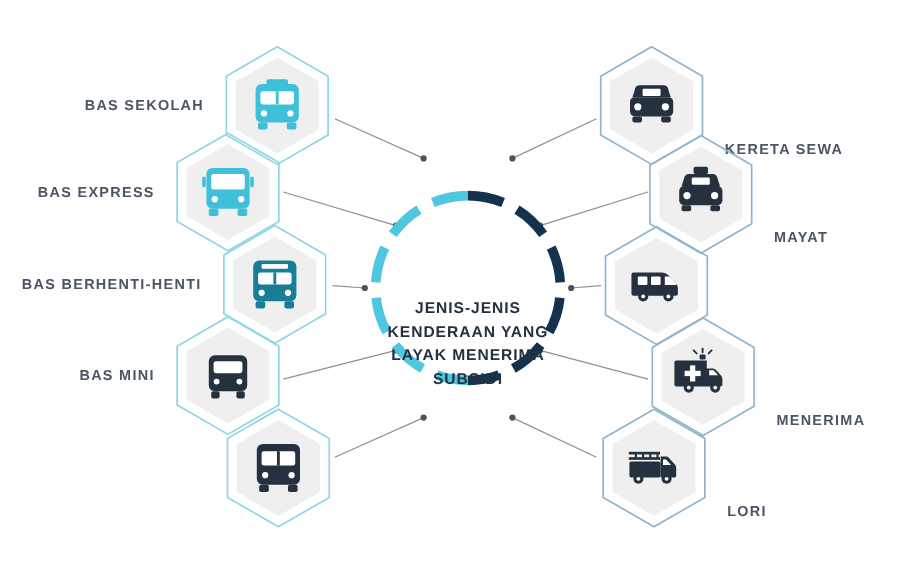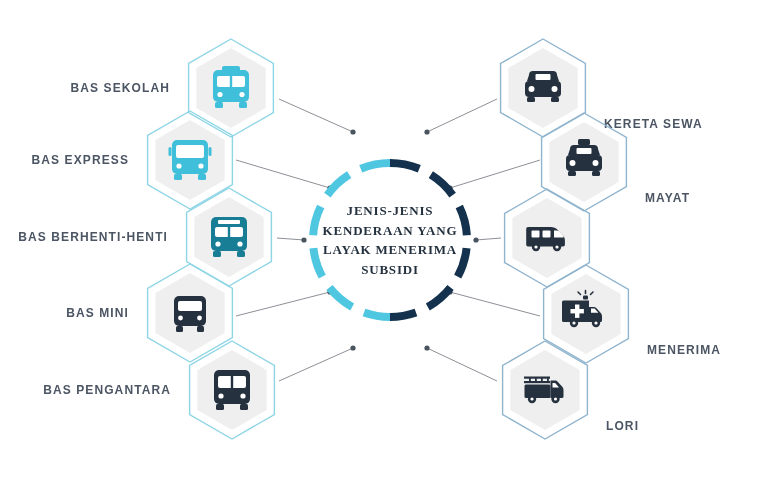--- a/index.html
+++ b/index.html
@@ -23,21 +23,21 @@
   .f-dark{fill:var(--icon-dark);} .f-white{fill:#FFFFFF;}
   .s-dark{stroke:var(--icon-dark);stroke-width:1.6;fill:none;stroke-linecap:round;}
   .lbl{position:absolute;font-size:12px;font-weight:700;letter-spacing:1.1px;
        color:var(--label);line-height:14px;white-space:nowrap;}
   .lbl.left{text-align:right;width:160px;}
   .lbl.right{text-align:left;margin-top:36px;}
   .ring{position:absolute;left:305px;top:155px;}
   .arc-cyan{fill:none;stroke:var(--cyan);stroke-width:8;stroke-dasharray:30 13;}
   .arc-navy{fill:none;stroke:var(--navy);stroke-width:8;stroke-dasharray:30 13;}
   .center-text{position:absolute;left:305px;top:155px;width:170px;height:170px;
-       display:flex;align-items:center;justify-content:center;font-family:Liberation Serif, serif;}
+       display:flex;align-items:flex-end;justify-content:center;}
   .center-text div{width:150px;text-align:center;font-size:13px;font-weight:700;
        letter-spacing:.8px;line-height:1.5;color:var(--title-text);white-space:pre-line;}
 </style>
 </head>
 <body>
 
 <div class="stage">
 
   <svg class="wires" width="768" height="481">
     <line class="wire" x1="279" y1="99" x2="353" y2="132"></line>
@@ -136,21 +136,20 @@
         <rect x="8" y="7" width="32" height="30" rx="5" class="f-dark"></rect>
         <rect x="12" y="12" width="24" height="10" rx="2" class="f-white"></rect>
         <circle cx="14.5" cy="29" r="2.4" class="f-white"></circle>
         <circle cx="33.5" cy="29" r="2.4" class="f-white"></circle>
         <rect x="10" y="37" width="7" height="6" rx="1.5" class="f-dark"></rect>
         <rect x="31" y="37" width="7" height="6" rx="1.5" class="f-dark"></rect>
       </g>
     </svg>
   </div>
 
-  <div class="lbl left" style="right:597px;top:383px">BAS PENGANTARA</div>
   <div class="hex" style="left:184px;top:338px">
     <svg width="96" height="104" viewBox="0 0 96 104">
       <polygon class="hexline hexline-l" points="48,3 90.4,27.5 90.4,76.5 48,101 5.6,76.5 5.6,27.5"></polygon>
       <polygon class="hexfill" points="48,12 82.6,32 82.6,72 48,92 13.4,72 13.4,32"></polygon>
       <g transform="translate(24,28)">
         <rect x="6" y="4" width="36" height="34" rx="5" class="f-dark"></rect>
         <rect x="10" y="10" width="28" height="12" rx="2" class="f-white"></rect>
         <rect x="22.8" y="10" width="2.4" height="12" class="f-dark"></rect>
         <circle cx="13" cy="30" r="2.6" class="f-white"></circle>
         <circle cx="35" cy="30" r="2.6" class="f-white"></circle>

